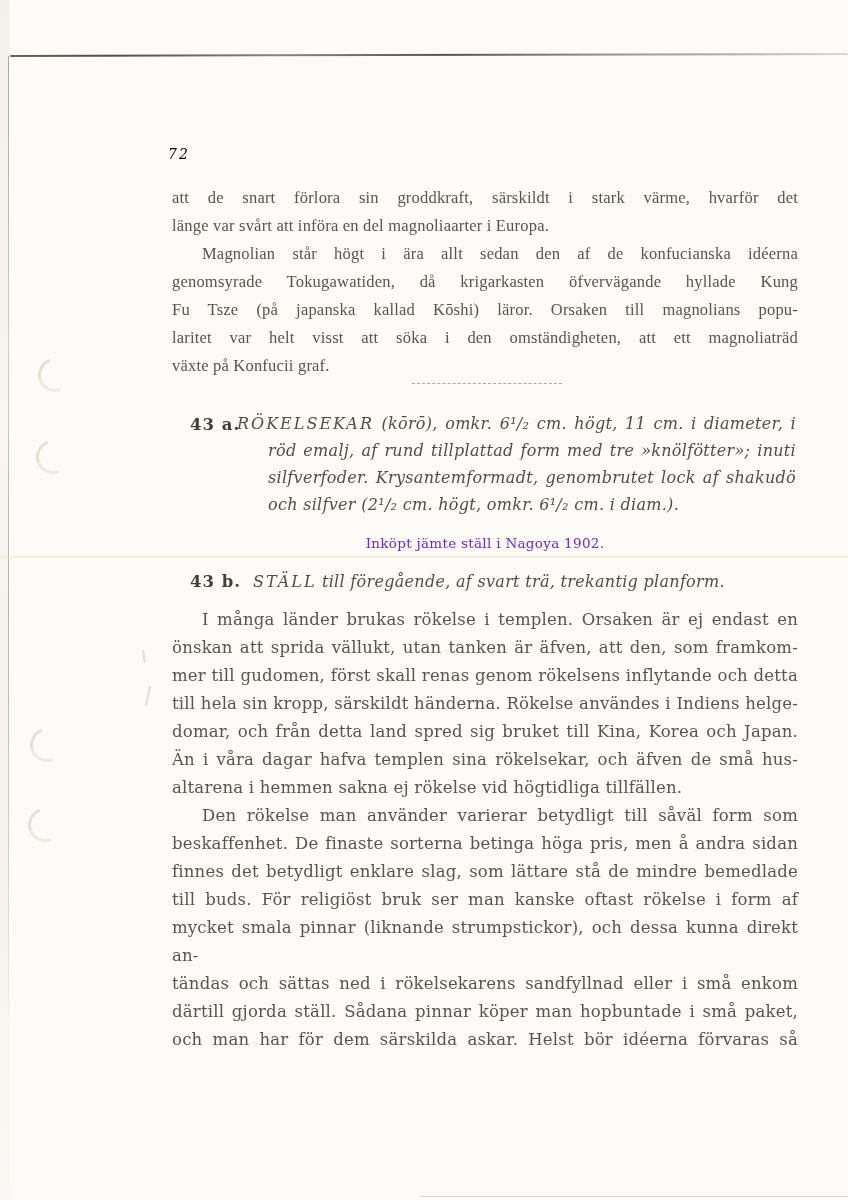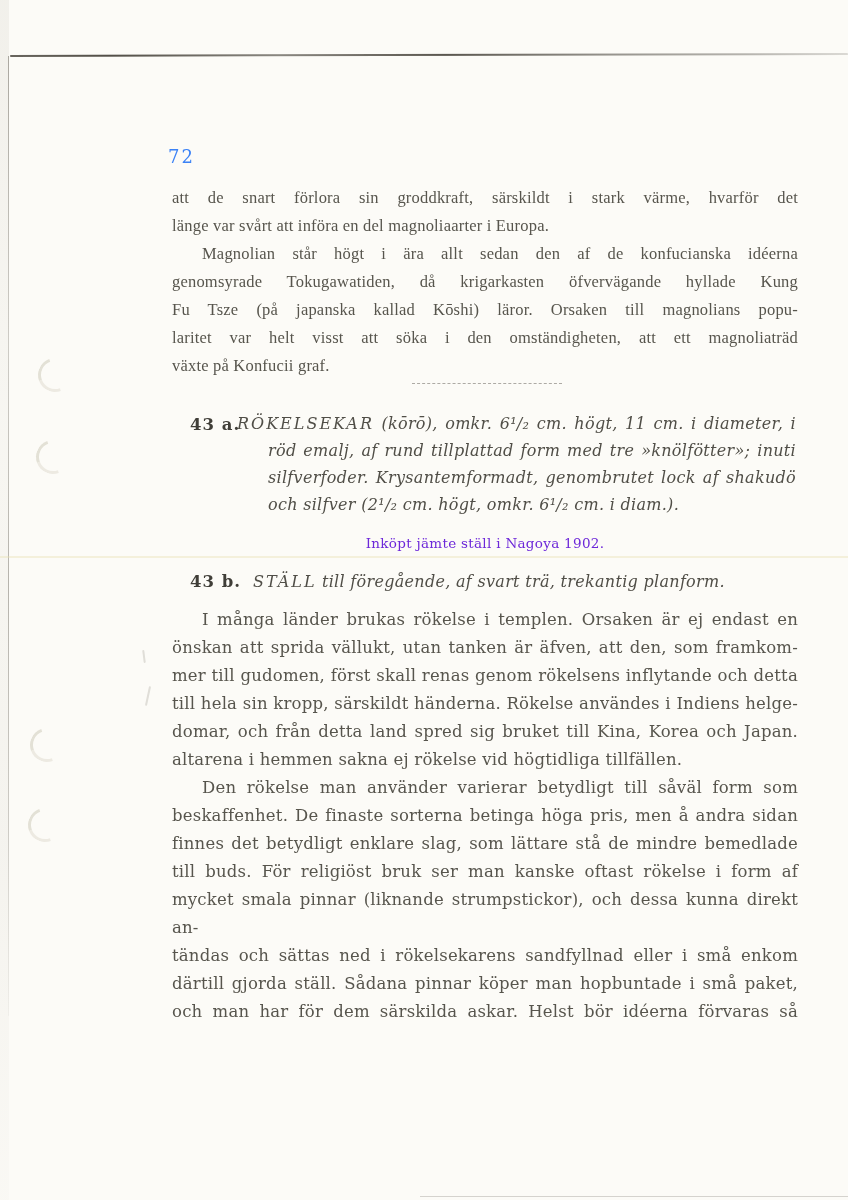--- a/index.html
+++ b/index.html
@@ -58,21 +58,21 @@
   .arc.a4 { left: 28px; top: 808px; }
   .stroke {
     position: absolute; width: 2px; border-radius: 1px;
     background: rgba(150,146,136,.28);
   }
   .stroke.s1 { left: 147px; top: 686px; height: 20px; transform: rotate(12deg); }
   .stroke.s2 { left: 143px; top: 650px; height: 13px; transform: rotate(-7deg); }
 
   .page-number {
     position: absolute; left: 168px; top: 146px;
-    font-size: 18px; letter-spacing: 2px; color: #3b82f6;
+    font-size: 14px; letter-spacing: 2px; color: #000000; font-style: italic;
   }
 
   
   .text-col { position: absolute; left: 172px; width: 626px; }
   .col-top { top: 184px; font-family: Liberation Serif, serif; }
   .col-main { top: 606px; }
   .para { font-size: 16.5px; line-height: 28px; letter-spacing: 0.2px; }
   .tline { text-align: justify; text-align-last: justify; }
   .tline.last { text-align-last: left; }
   .justify-all .tline.last { text-align-last: justify; }
@@ -163,20 +163,21 @@
     <span class="entry-label">43 b.</span><span class="term">STÄLL</span> <span>till föregående, af svart trä, trekantig planform.</span>
   </div>
 
   <div class="text-col col-main">
     <div class="para indent">
         <div class="tline">I många länder brukas rökelse i templen. Orsaken är ej endast en</div>
         <div class="tline">önskan att sprida vällukt, utan tanken är äfven, att den, som framkom-</div>
         <div class="tline">mer till gudomen, först skall renas genom rökelsens inflytande och detta</div>
         <div class="tline">till hela sin kropp, särskildt händerna. Rökelse användes i Indiens helge-</div>
         <div class="tline">domar, och från detta land spred sig bruket till Kina, Korea och Japan.</div>
+        <div class="tline">Än i våra dagar hafva templen sina rökelsekar, och äfven de små hus-</div>
         <div class="tline last">altarena i hemmen sakna ej rökelse vid högtidliga tillfällen.</div>
       </div>
     <div class="para indent justify-all">
         <div class="tline">Den rökelse man använder varierar betydligt till såväl form som</div>
         <div class="tline">beskaffenhet. De finaste sorterna betinga höga pris, men å andra sidan</div>
         <div class="tline">finnes det betydligt enklare slag, som lättare stå de mindre bemedlade</div>
         <div class="tline">till buds. För religiöst bruk ser man kanske oftast rökelse i form af</div>
         <div class="tline">mycket smala pinnar (liknande strumpstickor), och dessa kunna direkt an-</div>
         <div class="tline">tändas och sättas ned i rökelsekarens sandfyllnad eller i små enkom</div>
         <div class="tline">därtill gjorda ställ. Sådana pinnar köper man hopbuntade i små paket,</div>

